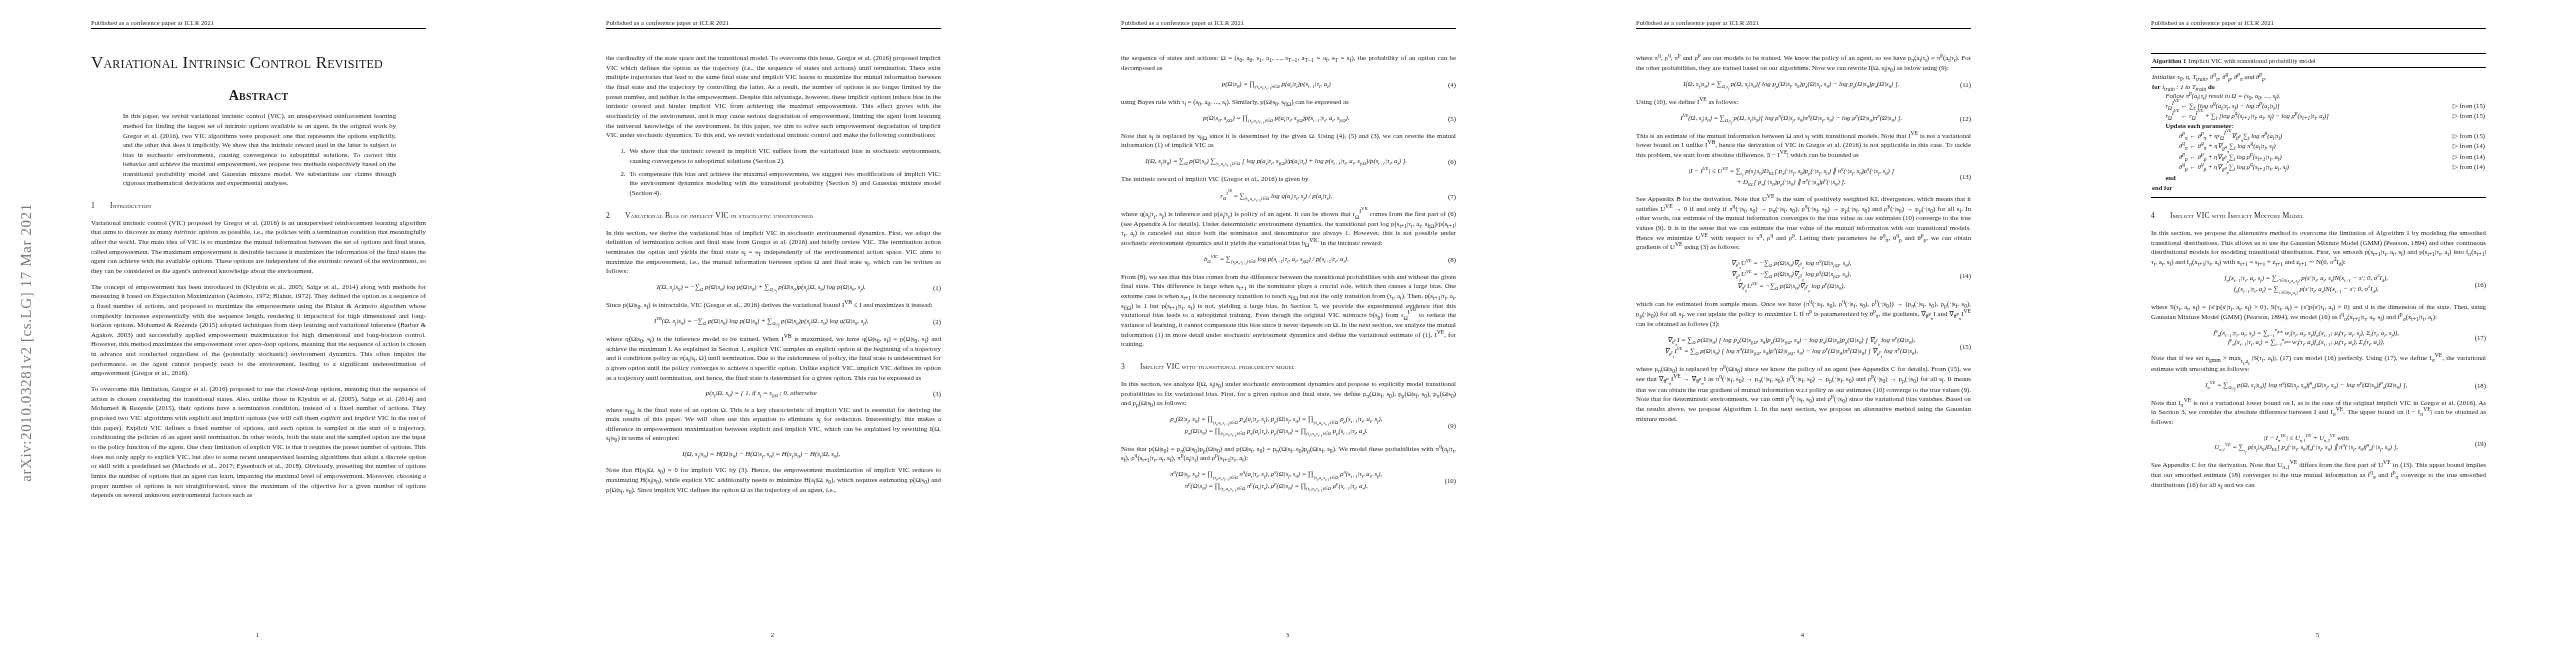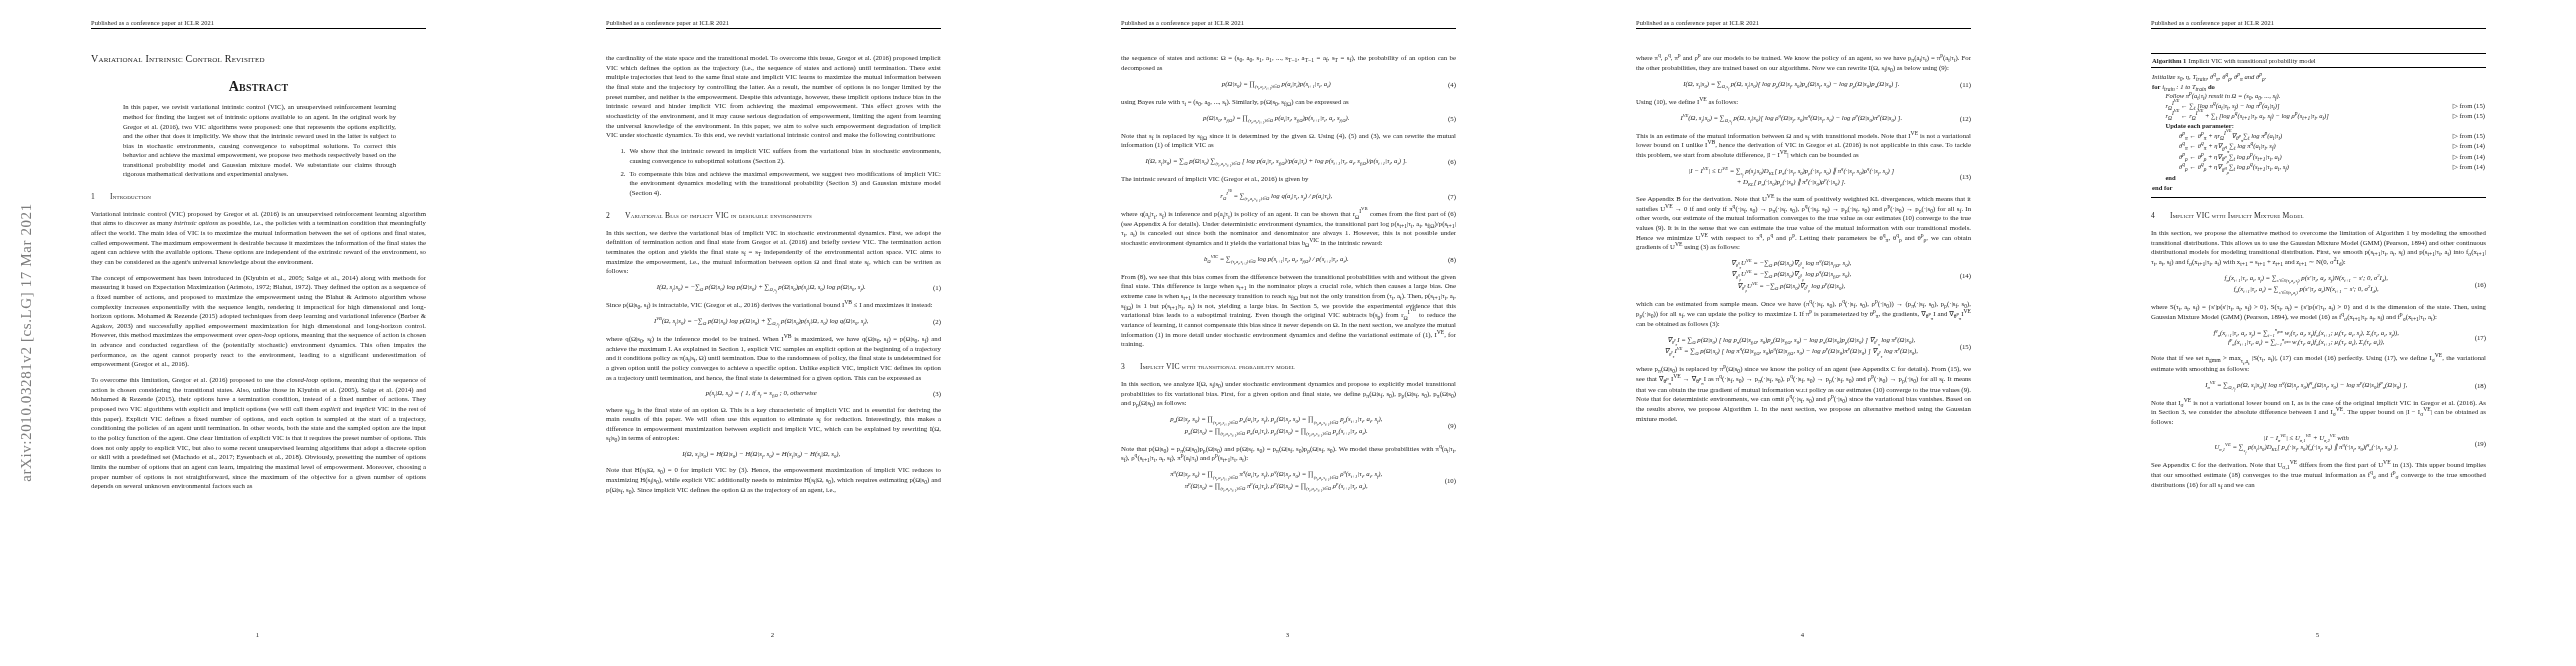--- a/index.html
+++ b/index.html
@@ -2,21 +2,21 @@
 <html style="font-size:9px"><head>
 <meta charset="utf-8">
 <style>
   html,body{margin:0;padding:0;background:#ffffff;}
   .viewer{display:flex;flex-direction:row;width:2576px;height:667px;background:#ffffff;}
   .page{position:relative;width:515px;height:667px;background:#ffffff;overflow:hidden;
         font-family:"Liberation Serif",serif;color:#1c1c1c;flex:0 0 515px;}
   .page-inner{position:absolute;left:91px;top:19px;width:335px;}
   .page-header{font-size:6.4px;padding-bottom:1.7px;border-bottom:0.6px solid #000;margin-bottom:24.5px;
                letter-spacing:0.1px;}
-  .paper-title{font-variant:small-caps;font-size:10px;letter-spacing:0.2px;margin:19px 0 13.3px 0;font-weight:normal;}
+  .paper-title{font-variant:small-caps;font-size:17px;letter-spacing:0.2px;margin:19px 0 13.3px 0;font-weight:normal;}
   .authors{margin:0 0 13.3px 0;}
   .author-name{font-weight:bold;font-size:7px;}
   .author-affil{font-size:6.8px;}
   .author-email{font-family:"DejaVu Sans Mono",monospace;font-size:6px;letter-spacing:0.2px;color:#222;}
   .abs-heading{text-align:center;font-variant:small-caps;font-size:14px;margin:14.5px 0 7.8px 0;letter-spacing:0.3px;font-weight:bold;}
   .abstract{margin:0 30px 3.3px 32px;font-size:6.7px;line-height:1.42;text-align:justify;}
   .sec-heading{font-size:7.6px;font-variant:small-caps;margin:13.3px 0 7.8px 0;display:flex;letter-spacing:0.2px;}
   .sec-num{width:19px;flex:0 0 19px;}
   .para{font-size:6.8px;line-height:1.42;text-align:justify;margin:0 0 6.1px 0;}
   .eq{display:flex;align-items:center;margin:5px 0 6.7px 0;font-size:6.8px;}
@@ -65,21 +65,21 @@
     <div class="page">
       <div class="page-inner">
         <div class="page-header">Published as a conference paper at ICLR 2021</div>
         <div class="para">the cardinality of the state space and the transitional model. To overcome this issue, Gregor et al. (2016) proposed implicit VIC which defines the option as the trajectory (i.e., the sequence of states and actions) until termination. There exist multiple trajectories that lead to the same final state and implicit VIC learns to maximize the mutual information between the final state and the trajectory by controlling the latter. As a result, the number of options is no longer limited by the preset number, and neither is the empowerment. Despite this advantage, however, these implicit options induce bias in the intrinsic reward and hinder implicit VIC from achieving the maximal empowerment. This effect grows with the stochasticity of the environment, and it may cause serious degradation of empowerment, limiting the agent from learning the universal knowledge of the environment. In this paper, we aim to solve such empowerment degradation of implicit VIC under stochastic dynamics. To this end, we revisit variational intrinsic control and make the following contributions:</div>
         <ol class="contrib-list">
           <li>We show that the intrinsic reward in implicit VIC suffers from the variational bias in stochastic environments, causing convergence to suboptimal solutions (Section 2).</li>
           <li>To compensate this bias and achieve the maximal empowerment, we suggest two modifications of implicit VIC: the environment dynamics modeling with the transitional probability (Section 3) and Gaussian mixture model (Section 4).</li>
         </ol>
         <div class="sec-heading">
           <span class="sec-num">2</span>
-          <span>Variational Bias of implicit VIC in desirable environments</span>
+          <span>Variational Bias of implicit VIC in stochastic unsupervised</span>
         </div>
         <div class="para">In this section, we derive the variational bias of implicit VIC in stochastic environmental dynamics. First, we adopt the definition of termination action and final state from Gregor et al. (2016) and briefly review VIC. The termination action terminates the option and yields the final state s<sub>f</sub> = s<sub>T</sub> independently of the environmental action space. VIC aims to maximize the empowerment, i.e., the mutual information between option Ω and final state s<sub>f</sub>, which can be written as follows:</div>
         <div class="eq">
           <div class="eq-lines">
             <div class="eq-line">I(Ω, s<sub>f</sub>|s<sub>0</sub>) = −∑<sub>Ω</sub> p(Ω|s<sub>0</sub>) log p(Ω|s<sub>0</sub>) + ∑<sub>Ω,s<sub>f</sub></sub> p(Ω|s<sub>0</sub>)p(s<sub>f</sub>|Ω, s<sub>0</sub>) log p(Ω|s<sub>0</sub>, s<sub>f</sub>).</div>
           </div>
           <span class="eq-num">(1)</span>
         </div>
         <div class="para">Since p(Ω|s<sub>0</sub>, s<sub>f</sub>) is intractable, VIC (Gregor et al., 2016) derives the variational bound I<sup>VB</sup> ≤ I and maximizes it instead:</div>
         <div class="eq">

